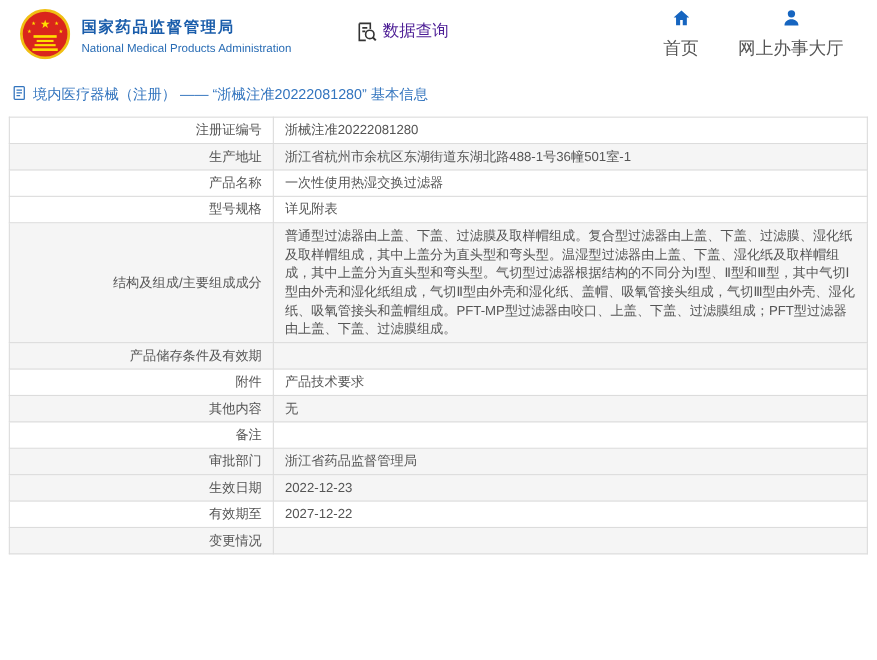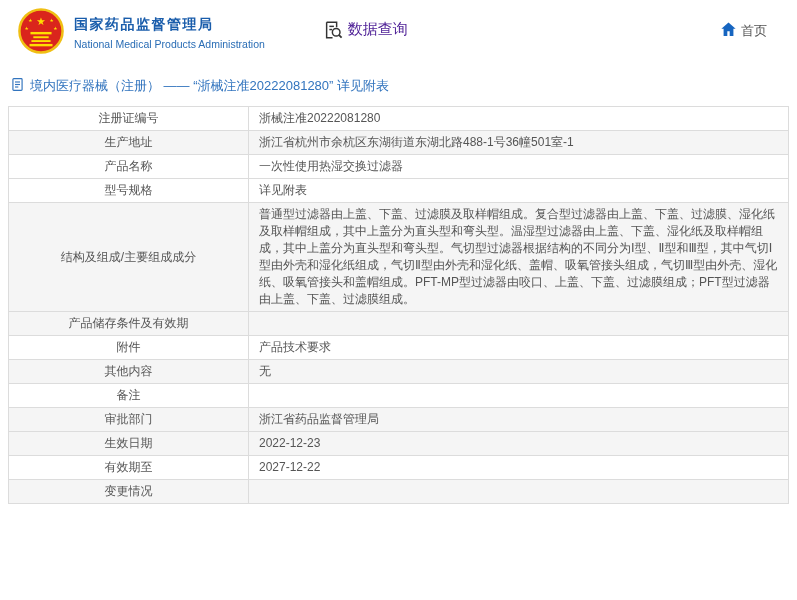--- a/index.html
+++ b/index.html
@@ -21,41 +21,41 @@
     color:#1a5dab; font-size:14px; font-weight:bold;
     letter-spacing:1.5px; line-height:24px;
   }
   .brand-sub { color:#2a6db5; font-size:10.5px; margin-top:2px; }
   .nav-query {
     display:flex; align-items:flex-start; gap:5px;
     margin-left:58px; font-size:15px; color:#4c1d95; cursor:pointer;
   }
   .header-right { margin-left:auto; display:flex; gap:36px; padding-right:14px; }
   .hr-item {
-    display:flex; flex-direction:row; align-items:center; gap:3px;
-    font-size:13px; color:#555; cursor:pointer;text-align:right;
+    display:flex; flex-direction:column; align-items:center; gap:3px;
+    font-size:16px; color:#555; cursor:pointer;text-align:right;
   }
   
   .breadcrumb {
     display:flex; align-items:center; gap:5px;
     padding:15px 10px 11px 10px;
     color:#3274be; font-size:13px;
   }
   
   table.info {
     border-collapse:collapse; table-layout:fixed;
     width:781px; margin:0 8px 10px 8px;
   }
   table.info th, table.info td {
     border:1px solid #dcdcdc;
     font-size:12px; line-height:17px; color:#555;
     padding:3px 10px; vertical-align:middle;
   }
   table.info th {
-    width:240px; font-weight:normal;
+    width:240px; text-align:right; font-weight:normal;
     background:transparent;
   }
   tr.alt { background:#f5f5f5; }
 </style>
 </head>
 <body>
 
 <div class="header">
   <span class="emblem">
     <svg viewBox="0 0 48 48" width="46" height="46">
@@ -93,33 +93,42 @@
 
   <div class="header-right">
     <div class="hr-item">
       <span>
         <svg viewBox="0 0 24 24" width="19" height="19">
           <path d="M12 3.2l9 8h-2.8v9h-4.7v-6h-3v6H5.8v-9H3z" fill="#1665c0"></path>
         </svg>
       </span>
       <span>首页</span>
     </div>
+    <div class="hr-item">
+      <span>
+        <svg viewBox="0 0 24 24" width="19" height="19">
+          <circle cx="12" cy="7" r="4.2" fill="#1665c0"></circle>
+          <path d="M4 20.5c0-4.6 3.7-7.2 8-7.2s8 2.6 8 7.2z" fill="#1665c0"></path>
+        </svg>
+      </span>
+      <span>网上办事大厅</span>
+    </div>
   </div>
 </div>
 
 <div class="breadcrumb">
   <span>
     <svg viewBox="0 0 18 18" width="15" height="15" fill="none" stroke="#3274be" stroke-width="1.4">
       <rect x="3.5" y="2" width="11" height="14" rx="1"></rect>
       <line x1="6" y1="6" x2="12" y2="6"></line>
       <line x1="6" y1="9" x2="12" y2="9"></line>
       <line x1="6" y1="12" x2="10" y2="12"></line>
     </svg>
   </span>
-  <span>境内医疗器械（注册） —— “浙械注准20222081280” 详见附表</span>
+  <span>境内医疗器械（注册） —— “浙械注准20222081280” 基本信息</span>
 </div>
 
 <table class="info">
   <tbody>
       <tr>
         <th>注册证编号</th>
         <td>浙械注准20222081280</td>
       </tr>
       <tr class="alt">
         <th>生产地址</th>

